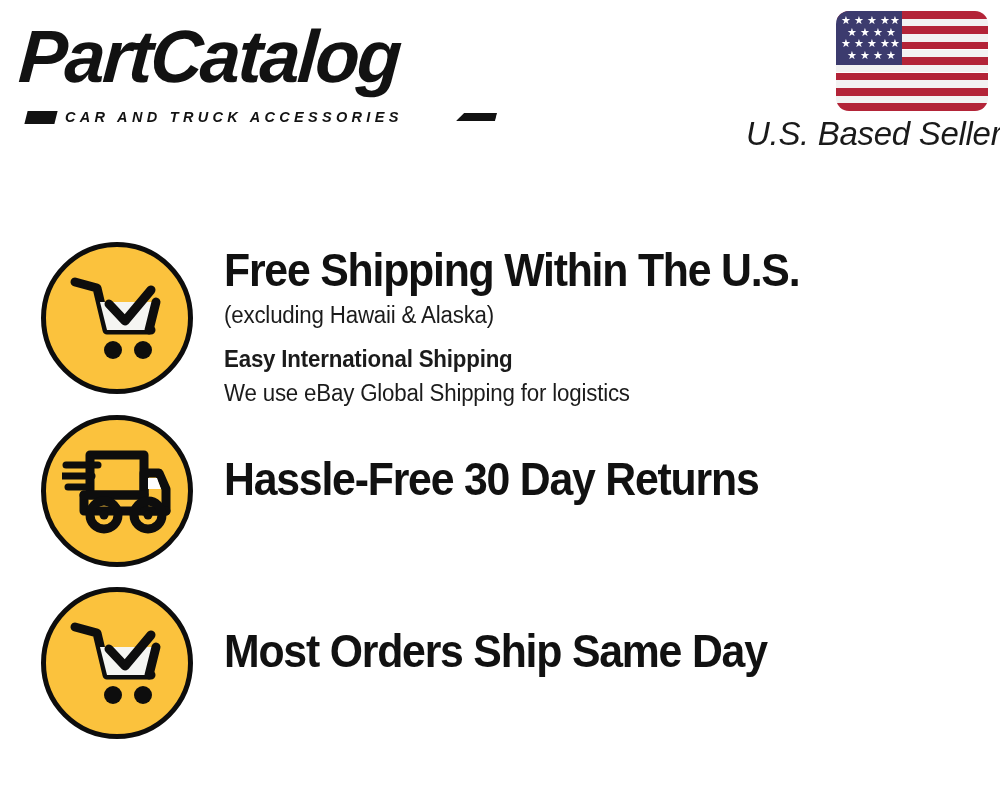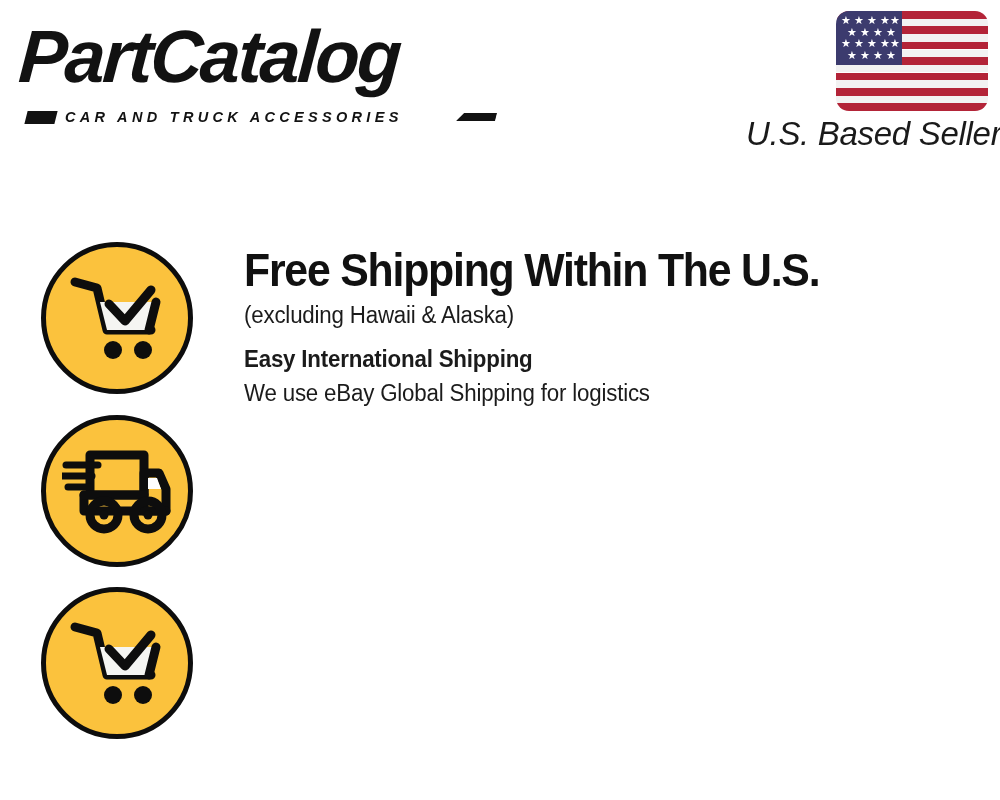--- a/index.html
+++ b/index.html
@@ -142,21 +142,21 @@
     top: 230px;
     width: 1000px;
   }
   .feature-row {
     position: absolute;
     left: 0;
     width: 1000px;
     display: flex;
     align-items: flex-start;
   }
-  #row-shipping { top: 12px; height: 170px; gap: 20px; }
+  #row-shipping { top: 12px; height: 170px; }
   #row-returns  { top: 185px; height: 170px; }
   #row-sameday  { top: 357px; height: 170px; }
 
   .badge {
     position: relative;
     flex: none;
     width: 152px;
     height: 152px;
     margin-left: 41px;
     border-radius: 50%;
@@ -286,28 +286,34 @@
         <path d="M22 50 L82 50" fill="none" stroke="#0d0d0d" stroke-width="9" stroke-linecap="round"></path>
         <line x1="4" y1="20" x2="36" y2="20" stroke="#0d0d0d" stroke-width="7" stroke-linecap="round"></line>
         <line x1="0" y1="31" x2="30" y2="31" stroke="#0d0d0d" stroke-width="7" stroke-linecap="round"></line>
         <line x1="6" y1="42" x2="28" y2="42" stroke="#0d0d0d" stroke-width="7" stroke-linecap="round"></line>
         <circle cx="42" cy="70" r="14" fill="none" stroke="#0d0d0d" stroke-width="9"></circle>
         <circle cx="42" cy="70" r="4.5" fill="#0d0d0d"></circle>
         <circle cx="86" cy="70" r="14" fill="none" stroke="#0d0d0d" stroke-width="9"></circle>
         <circle cx="86" cy="70" r="4.5" fill="#0d0d0d"></circle>
       </svg>
     </div>
+    <div class="feature-text">
+      <div class="headline centered">Hassle-Free 30 Day Returns</div>
+    </div>
   </div>
 
   <div class="feature-row" id="row-sameday">
     <div class="badge">
       <svg width="108" height="100" viewBox="0 0 108 100" aria-hidden="true">
         <path d="M12 14 L34 20 L44 62 L88 62" fill="none" stroke="#0d0d0d" stroke-width="9" stroke-linecap="round" stroke-linejoin="round"></path>
         <path d="M37 34 L93 34 L86 62 L44 62 Z" fill="#F5F5F2" stroke="none"></path>
         <path d="M93 34 L86 62" fill="none" stroke="#0d0d0d" stroke-width="9" stroke-linecap="round" stroke-linejoin="round"></path>
         <path d="M46 36 L62 53 L88 22" fill="none" stroke="#0d0d0d" stroke-width="9" stroke-linecap="round" stroke-linejoin="round"></path>
         <circle cx="50" cy="82" r="9" fill="#0d0d0d"></circle>
         <circle cx="80" cy="82" r="9" fill="#0d0d0d"></circle>
       </svg>
     </div>
+    <div class="feature-text">
+      <div class="headline centered">Most Orders Ship Same Day</div>
+    </div>
   </div>
 
 </div>
 
 </body></html>

